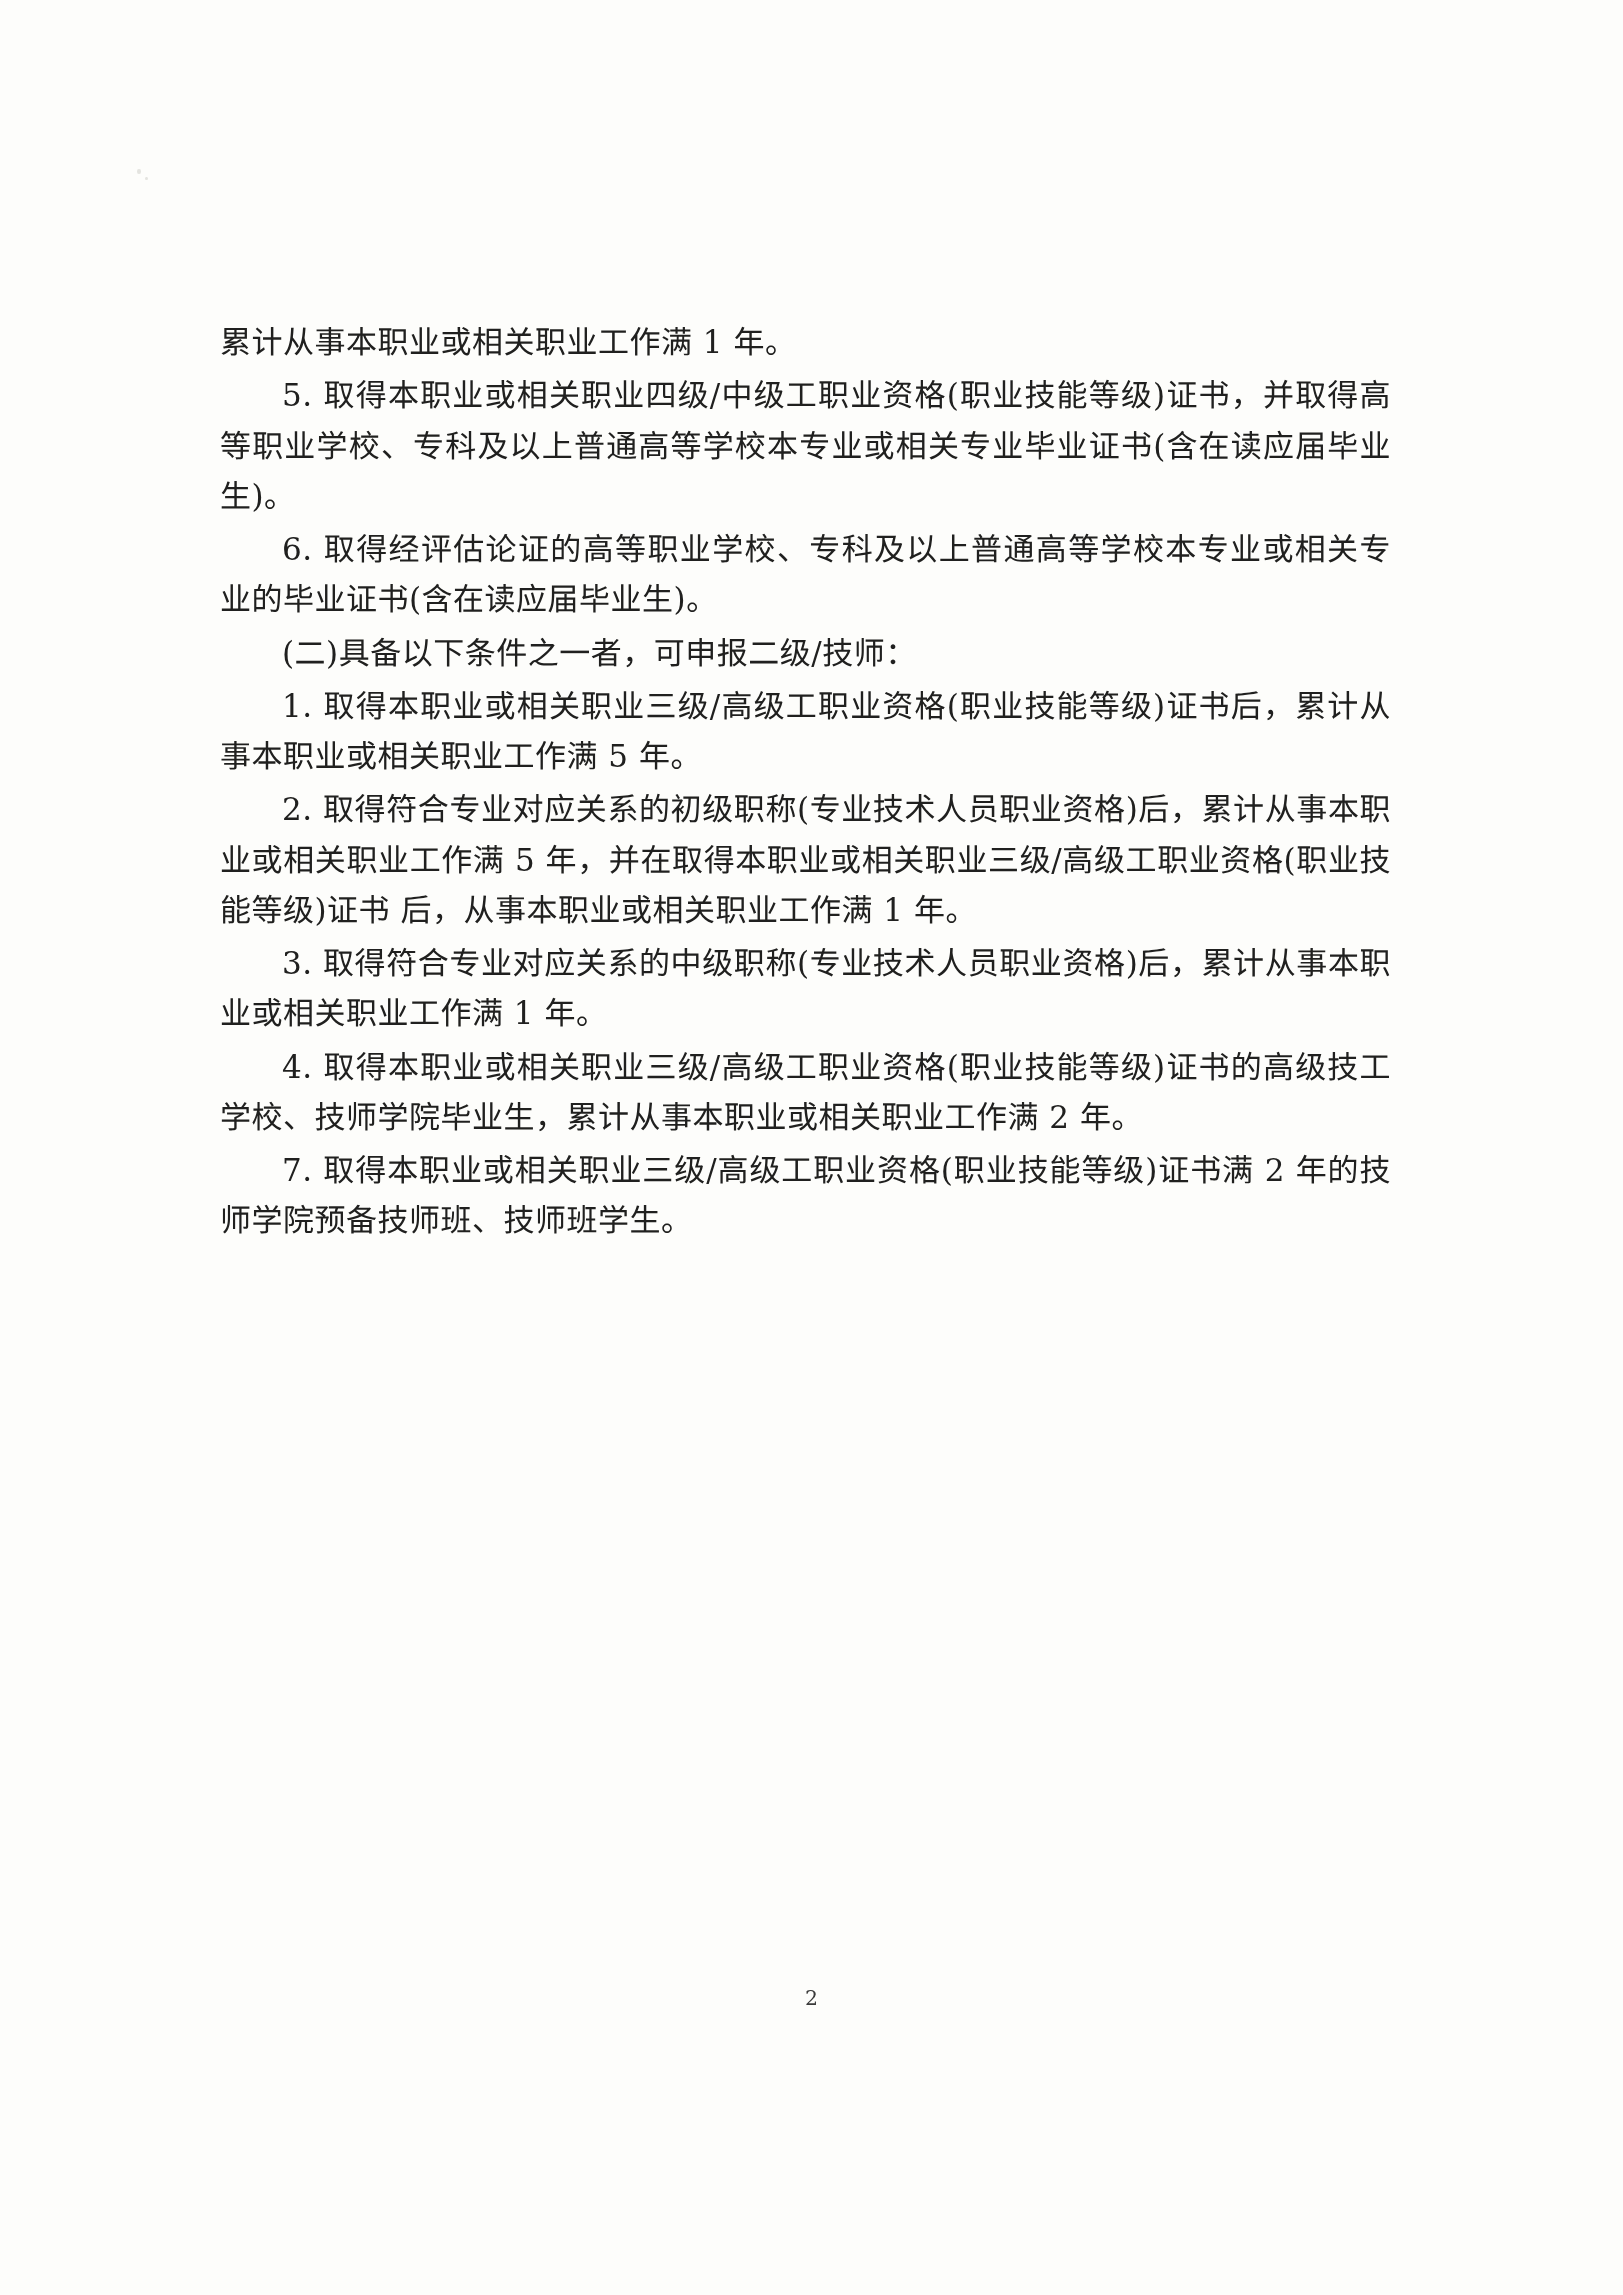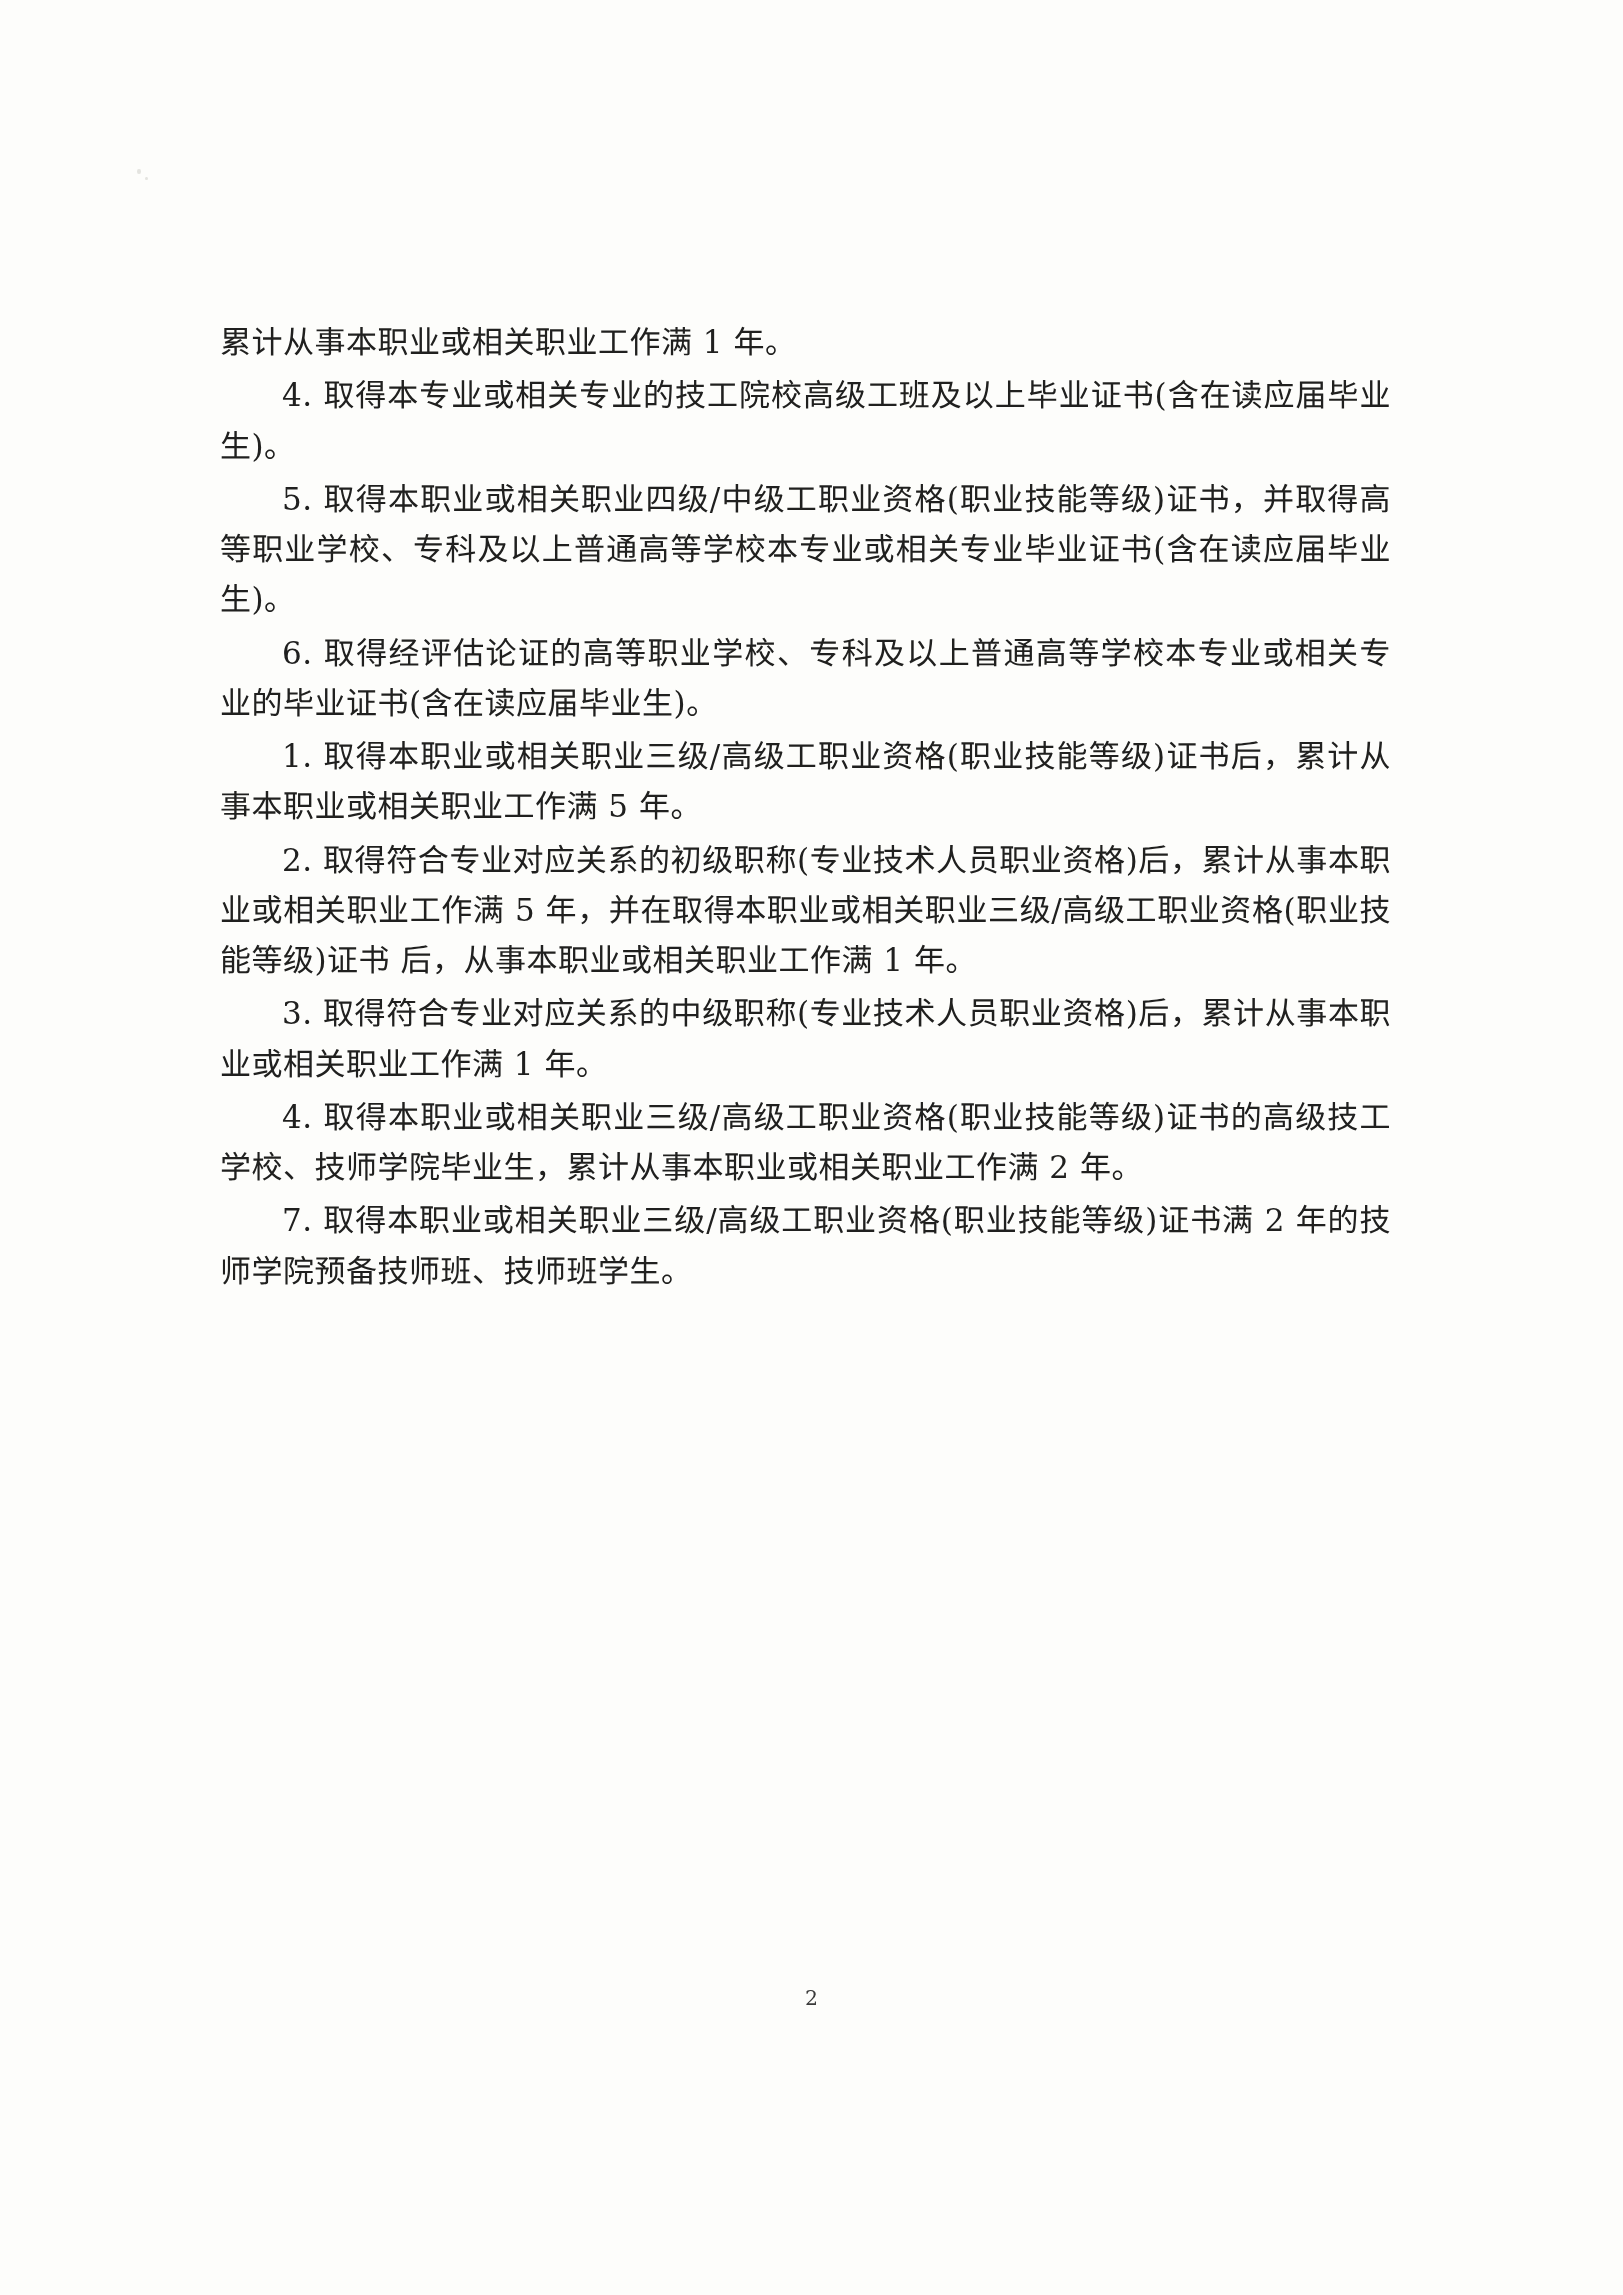--- a/index.html
+++ b/index.html
@@ -80,23 +80,23 @@
 <body>
 
 <div class="page">
   <div class="page-inner">
 
     <span class="speck s1"></span>
     <span class="speck s2"></span>
 
     <div class="text-block">
       <p class="para">累计从事本职业或相关职业工作满 1 年。</p>
-      <p class="para indent">4. 取得本专业或相关专业的技工院校高级工班及以上毕业证书(含在读应届毕业生)。</p>
       <p class="para indent">5. 取得本职业或相关职业四级/中级工职业资格(职业技能等级)证书，并取得高等职业学校、专科及以上普通高等学校本专业或相关专业毕业证书(含在读应届毕业生)。</p>
       <p class="para indent">6. 取得经评估论证的高等职业学校、专科及以上普通高等学校本专业或相关专业的毕业证书(含在读应届毕业生)。</p>
+      <p class="para indent">(二)具备以下条件之一者，可申报二级/技师：</p>
       <p class="para indent">1. 取得本职业或相关职业三级/高级工职业资格(职业技能等级)证书后，累计从事本职业或相关职业工作满 5 年。</p>
       <p class="para indent">2. 取得符合专业对应关系的初级职称(专业技术人员职业资格)后，累计从事本职业或相关职业工作满 5 年，并在取得本职业或相关职业三级/高级工职业资格(职业技能等级)证书 后，从事本职业或相关职业工作满 1 年。</p>
       <p class="para indent">3. 取得符合专业对应关系的中级职称(专业技术人员职业资格)后，累计从事本职业或相关职业工作满 1 年。</p>
       <p class="para indent">4. 取得本职业或相关职业三级/高级工职业资格(职业技能等级)证书的高级技工学校、技师学院毕业生，累计从事本职业或相关职业工作满 2 年。</p>
       <p class="para indent">7. 取得本职业或相关职业三级/高级工职业资格(职业技能等级)证书满 2 年的技师学院预备技师班、技师班学生。</p>
     </div>
 
     <div class="page-number">2</div>
 
   </div>

